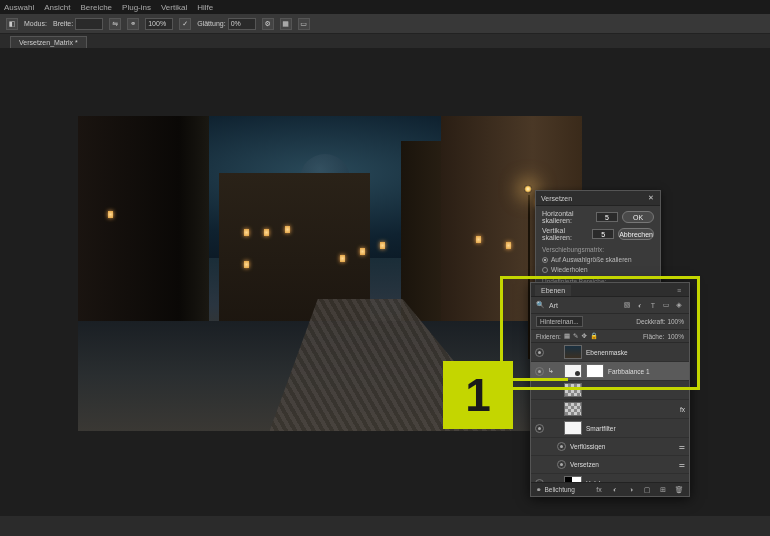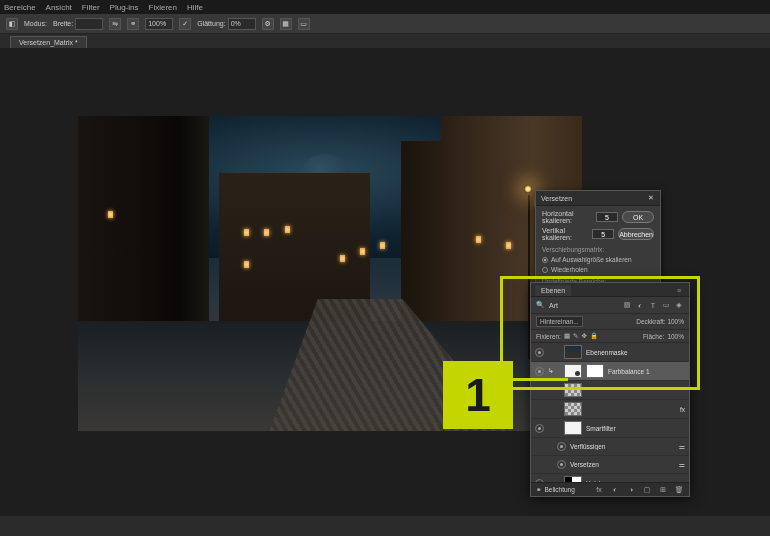--- a/index.html
+++ b/index.html
@@ -91,25 +91,25 @@
   .callout span { font-size:46px; font-weight:900; color:#1a1a1a; font-family: Arial Black, Arial, sans-serif;}
   .callout-line { position:absolute; left:512px; top:378px; width:56px; height:3px; background:#c4d600; z-index:6;}
   
   
   .statusbar { position:absolute; left:0; right:0; bottom:0; height:8px; background:#2b2b2b;}
 </style>
 </head>
 <body>
 
 <div class="menubar">
+  <span>Auswahl</span>
+  <span>Ansicht</span>
   <span>Bereiche</span>
-  <span>Ansicht</span>
-  <span>Filter</span>
   <span>Plug-ins</span>
-  <span>Fixieren</span>
+  <span>Vertikal</span>
   <span>Hilfe</span>
 </div>
 
 <div class="optbar">
   <div class="ico">◧</div>
   <div class="field">
       <span>Modus:</span>
     </div>
   <div class="field">
       <span>Breite:</span>

